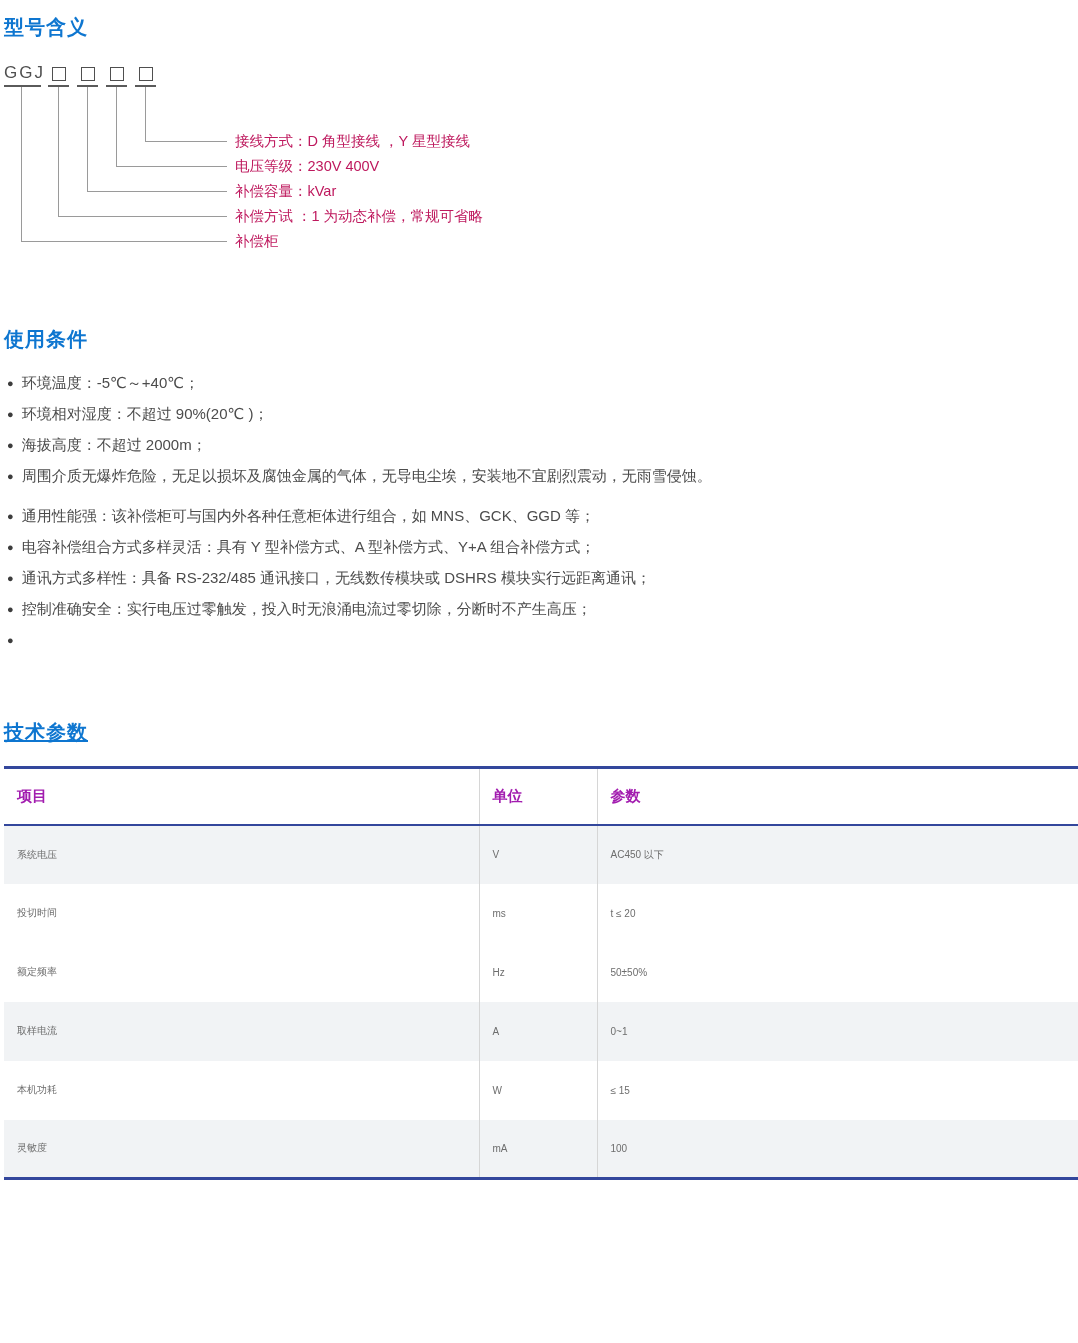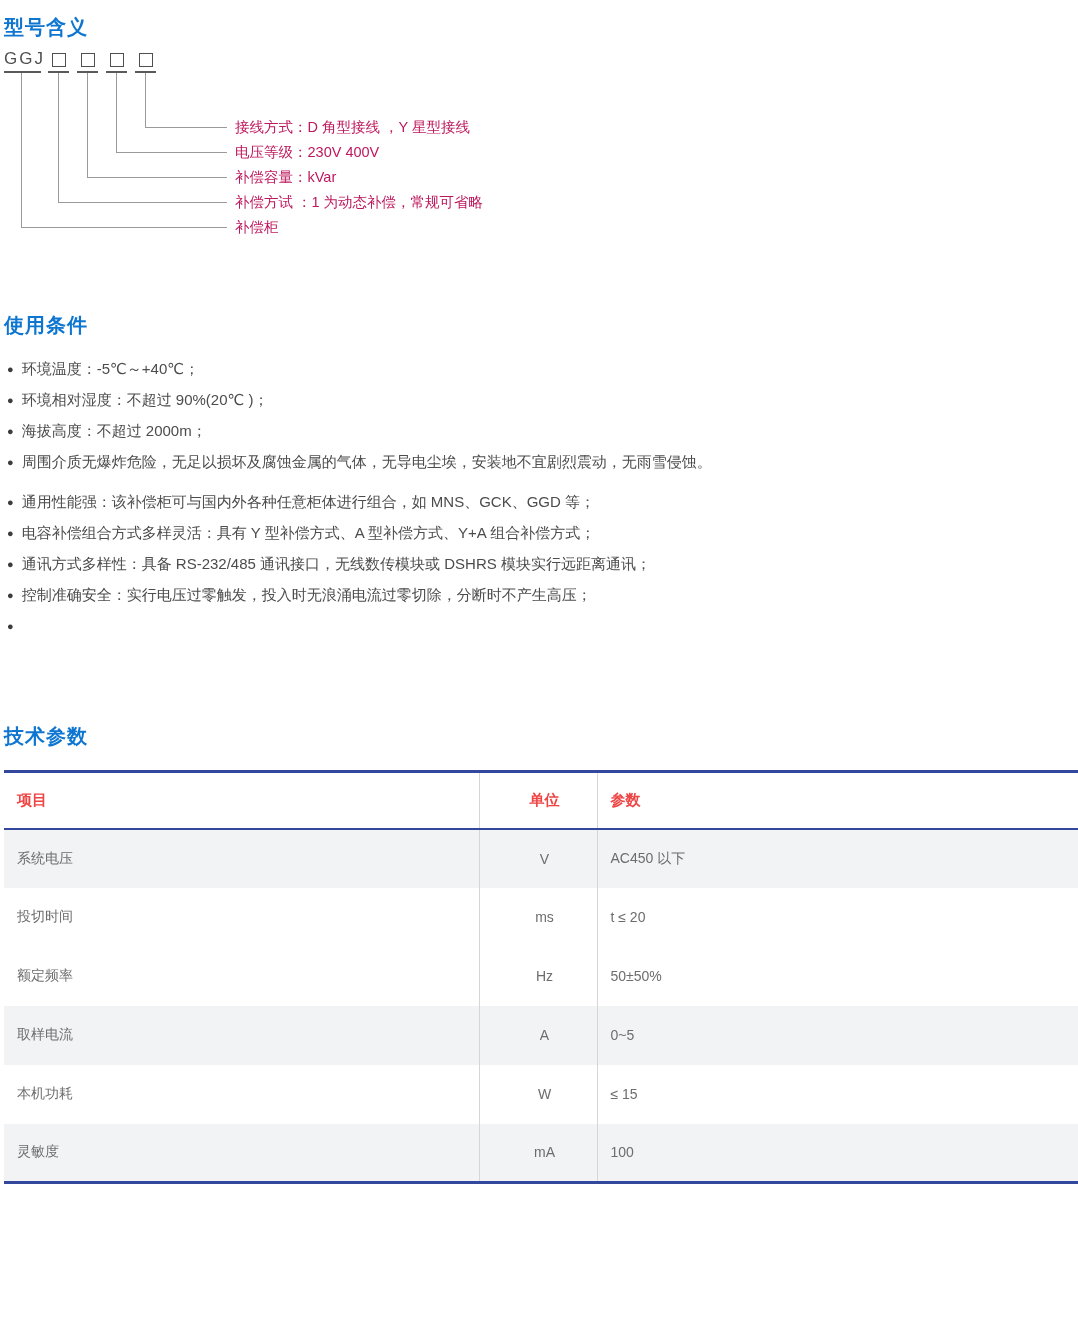--- a/index.html
+++ b/index.html
@@ -14,24 +14,24 @@
 
   .section-title {
     color:#0e76d0;
     font-size:20px;
     font-weight:bold;
     letter-spacing:1px;
     line-height:22px;
   }
   .t-conditions { margin-top:68px; }
   .t-features  { margin-top:72px; }
-  .t-params    { margin-top:89px; }
+  .t-params    { margin-top:71px;text-decoration:underline; }
 
   
-  .model-diagram { position:relative; height:196px; margin-top:12px; }
+  .model-diagram { position:relative; height:196px; margin-top:26px; }
   .model-code {
     position:absolute; left:0; top:0;
     font-size:17px; letter-spacing:2px; color:#4f4f4f; line-height:18px;
   }
   .code-underline { position:absolute; left:0; top:21px; width:37px; height:2px; background:#5a5a5a; }
   .mbox { position:absolute; top:3px; width:14px; height:14px; border:1.5px solid #4f4f4f; background:#fff; }
   .mbox1 { left:48px; } .mbox2 { left:77px; } .mbox3 { left:106px; } .mbox4 { left:135px; }
   .munder { position:absolute; top:21px; width:21px; height:2px; background:#5a5a5a; }
   .mu1 { left:44px; } .mu2 { left:73px; } .mu3 { left:102px; } .mu4 { left:131px; }
   .vline { position:absolute; top:23px; width:1px; background:#9a9a9a; }
@@ -72,31 +72,31 @@
     width:1074px;
     margin-top:23px;
     border-collapse:collapse;
     border-top:3px solid #33479c;
     border-bottom:3px solid #33479c;
   }
   .params-table th {
     height:57px;
     background:#ffffff;
     text-align:left;
-    font-size:15px; font-weight:bold; color:#ef4444;
+    font-size:15px; font-weight:bold; color:#a21caf;
     padding-left:13px;
     border-bottom:2px solid #33479c;
   }
   .params-table td {
     height:59px;
-    font-size:14px; color:#6d6d6d;
+    font-size:10px; color:#6d6d6d;
     padding-left:13px;
   }
   .params-table th.c1, .params-table td.c1 { width:475px; border-right:1px solid #d6d6d6; }
-  .params-table th.c2, .params-table td.c2 { width:118px; border-right:1px solid #d6d6d6;text-align:center; }
+  .params-table th.c2, .params-table td.c2 { width:118px; border-right:1px solid #d6d6d6; }
   .params-table tr.alt td { background:#f1f3f5; }
 </style>
 </head>
 <body>
 
 <div class="page">
 
   <h2 class="section-title">型号含义</h2>
 
   <div class="model-diagram">
@@ -196,21 +196,21 @@
         <td class="c3">t ≤ 20</td>
       </tr>
       <tr>
         <td class="c1">额定频率</td>
         <td class="c2">Hz</td>
         <td class="c3">50±50%</td>
       </tr>
       <tr class="alt">
         <td class="c1">取样电流</td>
         <td class="c2">A</td>
-        <td class="c3">0~5</td>
+        <td class="c3">0~1</td>
       </tr>
       <tr>
         <td class="c1">本机功耗</td>
         <td class="c2">W</td>
         <td class="c3">≤ 15</td>
       </tr>
       <tr class="alt">
         <td class="c1">灵敏度</td>
         <td class="c2">mA</td>
         <td class="c3">100</td>

